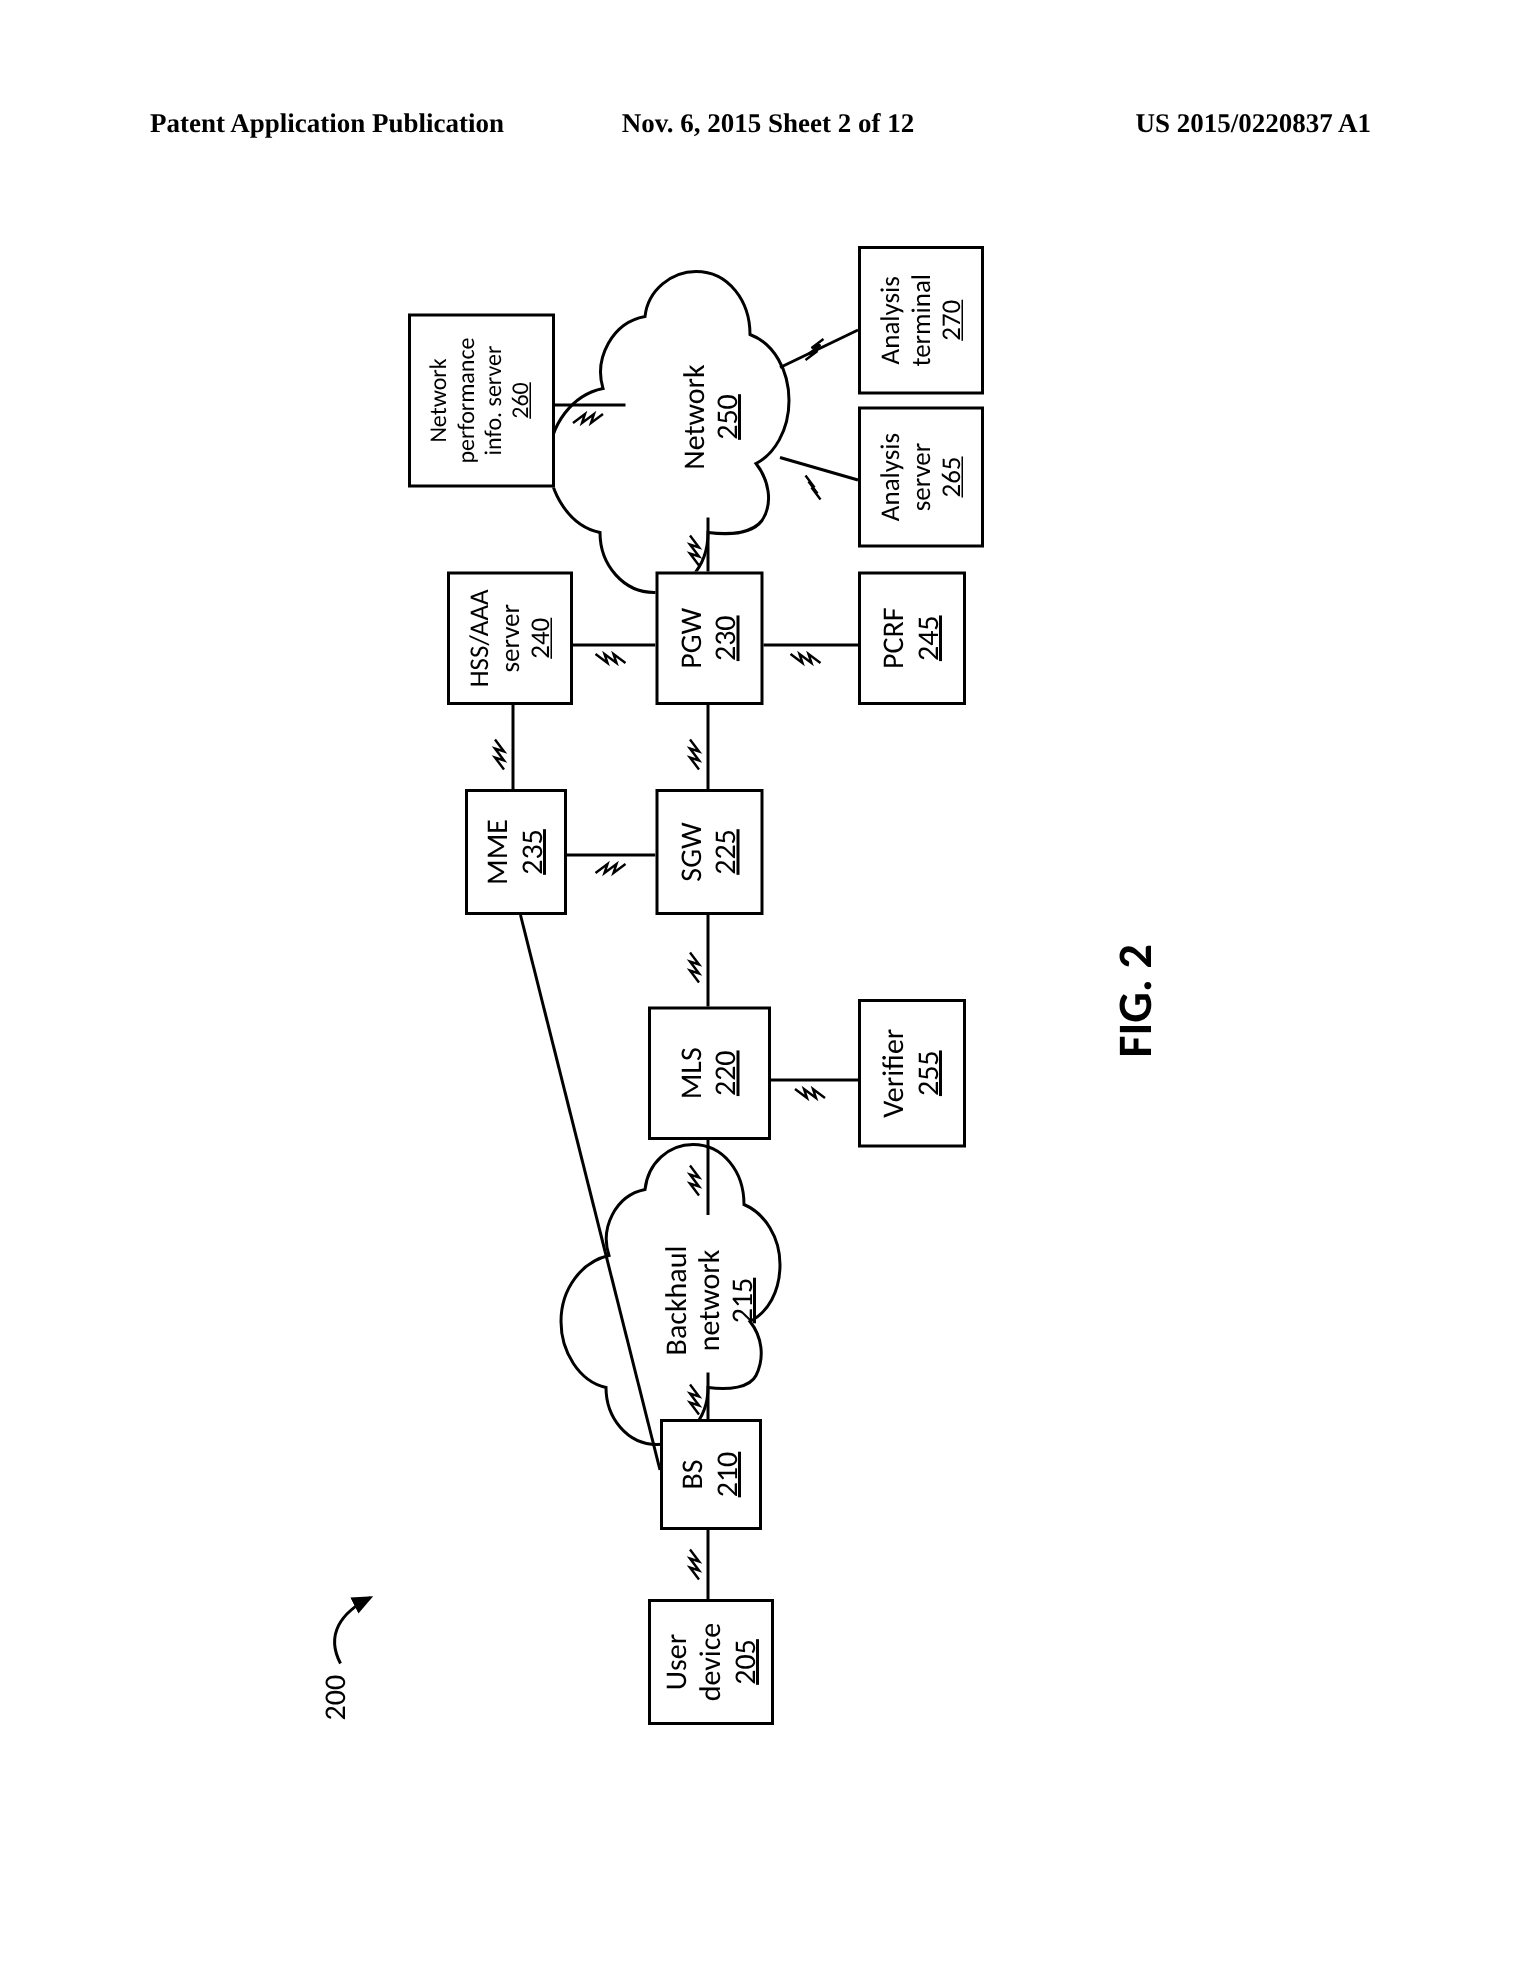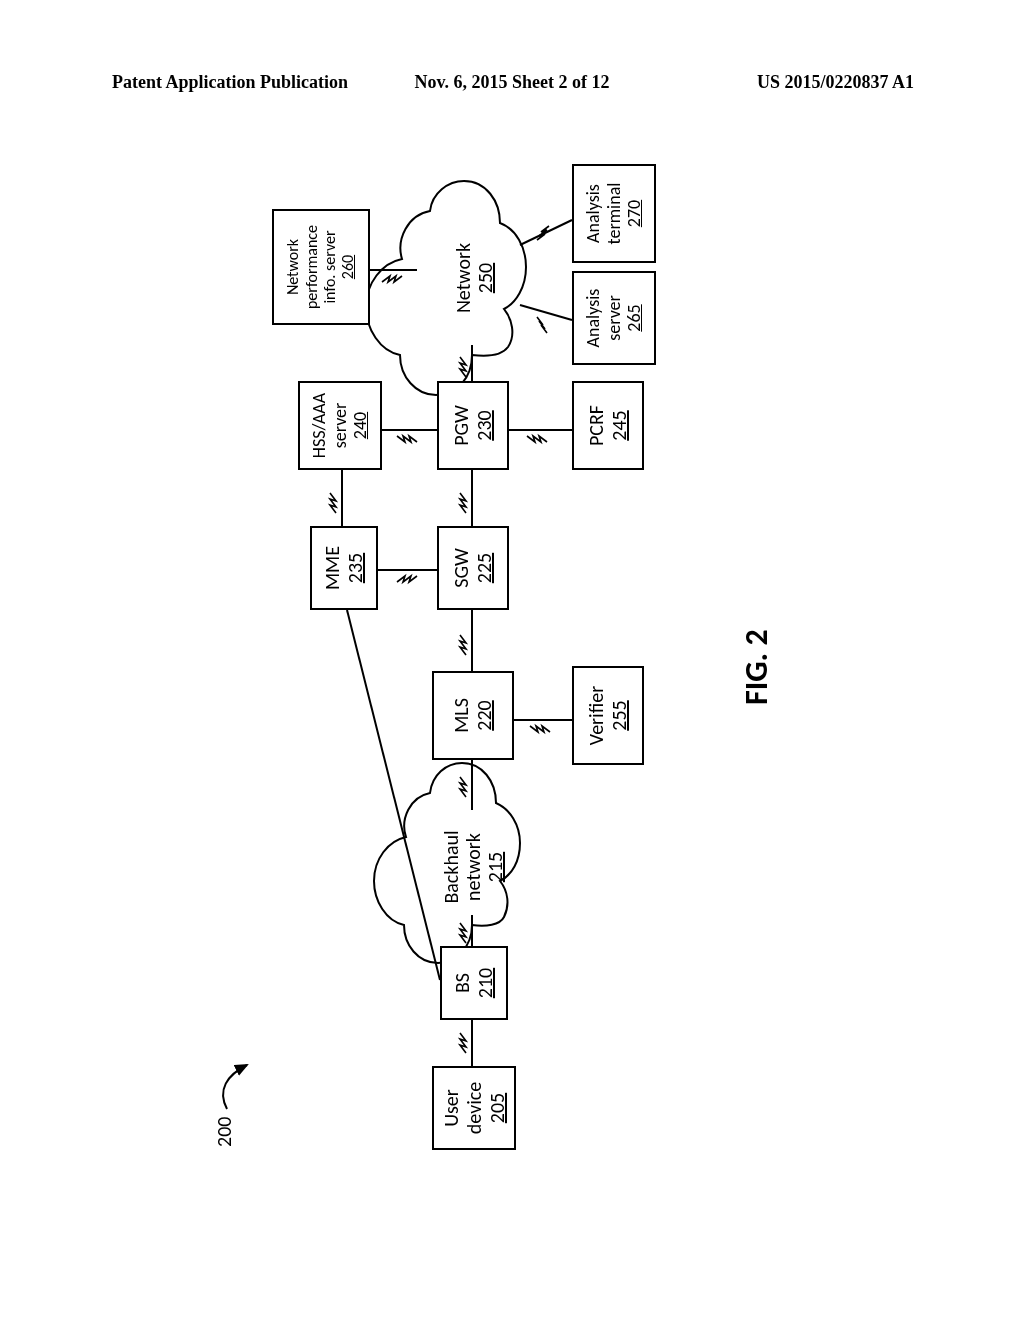--- a/index.html
+++ b/index.html
@@ -14,21 +14,21 @@
   .header {
     position: absolute;
     top: 72px;
     left: 0;
     width: 1024px;
     font-size: 18px;
     font-weight: bold;
   }
   .header .left {
     position: absolute;
-    left: 112px;
+    left: 100px;
   }
   .header .center {
     position: absolute;
     left: 50%;
     transform: translateX(-50%);
   }
   .header .right {
     position: absolute;
     right: 110px;
   }

